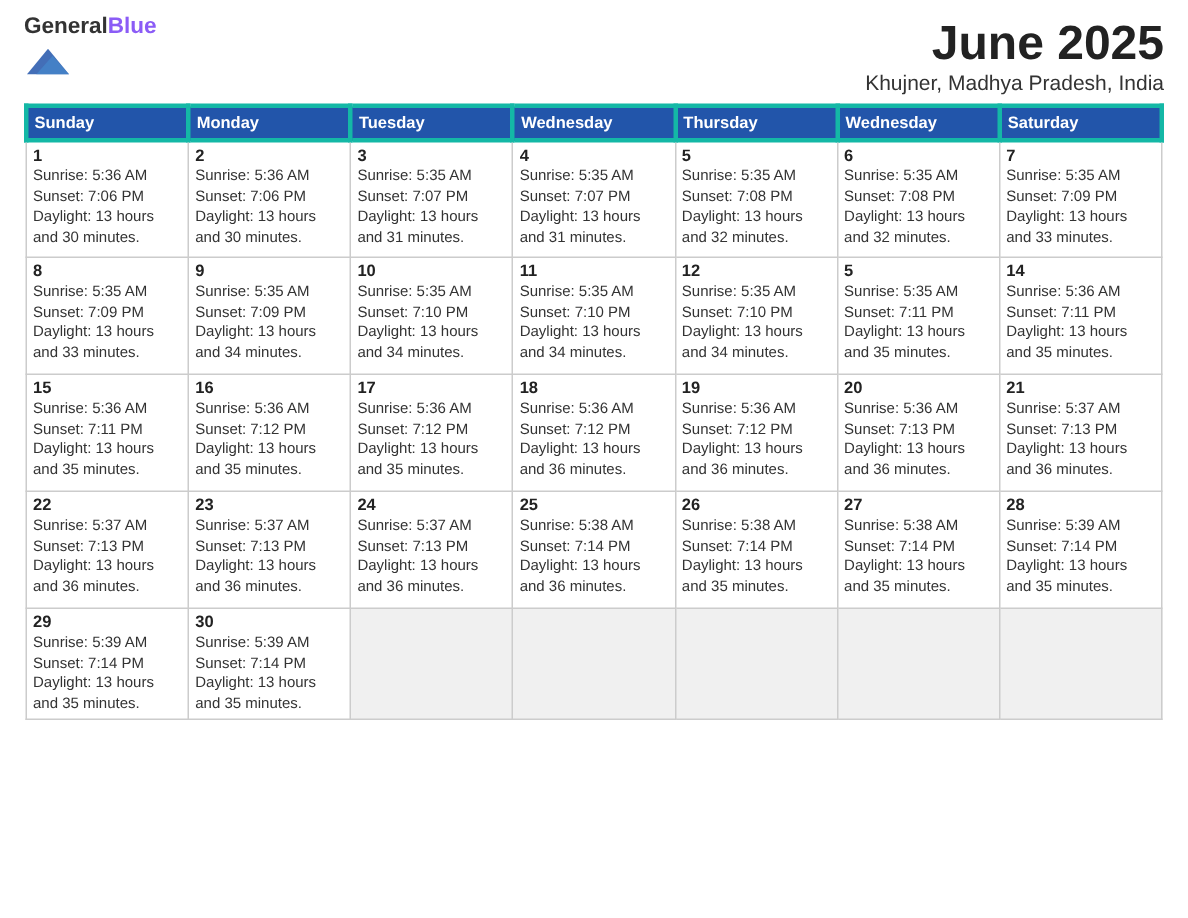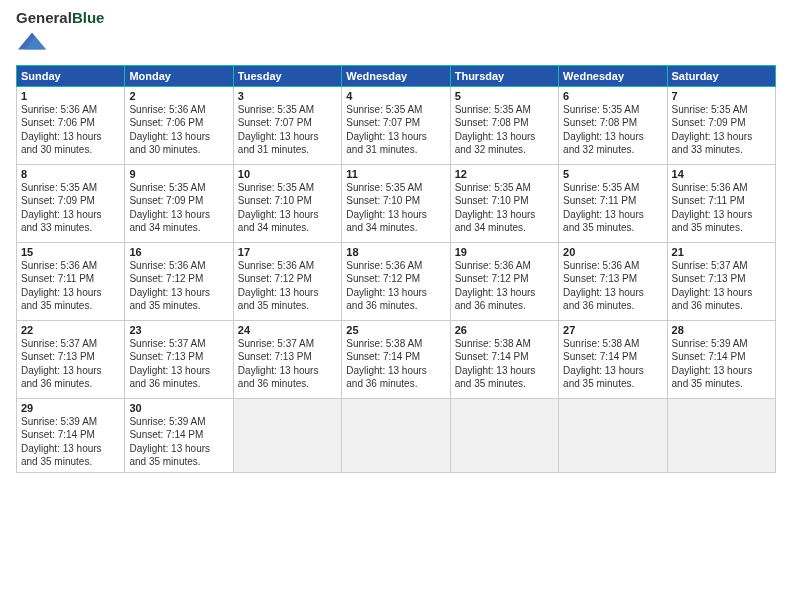--- a/index.html
+++ b/index.html
@@ -48,21 +48,21 @@
       border-collapse: collapse;
       table-layout: fixed;
     }
     th {
       background: #2255aa;
       color: #fff;
       font-size: 11px;
       font-weight: bold;
       padding: 4px 4px;
       text-align: left;
-      border: 1px solid #14b8a6;
+      border: 3px solid #14b8a6;
     }
     td {
       border: 1px solid #ccc;
       vertical-align: top;
       padding: 3px 4px;
       font-size: 9.5px;
       color: #222;
       background: #fff;
       height: 78px;
     }
@@ -84,27 +84,31 @@
     }
   </style>
 </head>
 <body>
 
 <div class="page">
   <div class="header">
     <div class="logo">
       <div>
         <div style="font-size:15px;font-weight:bold;color:#333;line-height:1.1;">
-          <span>General</span><span style="color:#14532d">Blue</span>
+          <span>General</span><span style="color:#8b5cf6">Blue</span>
         </div>
         <svg class="logo-icon" viewBox="0 0 36 22">
           <polygon points="0,22 18,0 36,22" fill="#2255aa" opacity="0.85"></polygon>
           <polygon points="8,22 22,6 36,22" fill="#4488cc" opacity="0.7"></polygon>
         </svg>
       </div>
+    </div>
+    <div class="title-block">
+      <div class="month-title">June 2025</div>
+      <div class="location">Khujner, Madhya Pradesh, India</div>
     </div>
   </div>
 
   <table>
     <thead>
       <tr id="header-row">
           <th>Sunday</th>
           <th>Monday</th>
           <th>Tuesday</th>
           <th>Wednesday</th>

